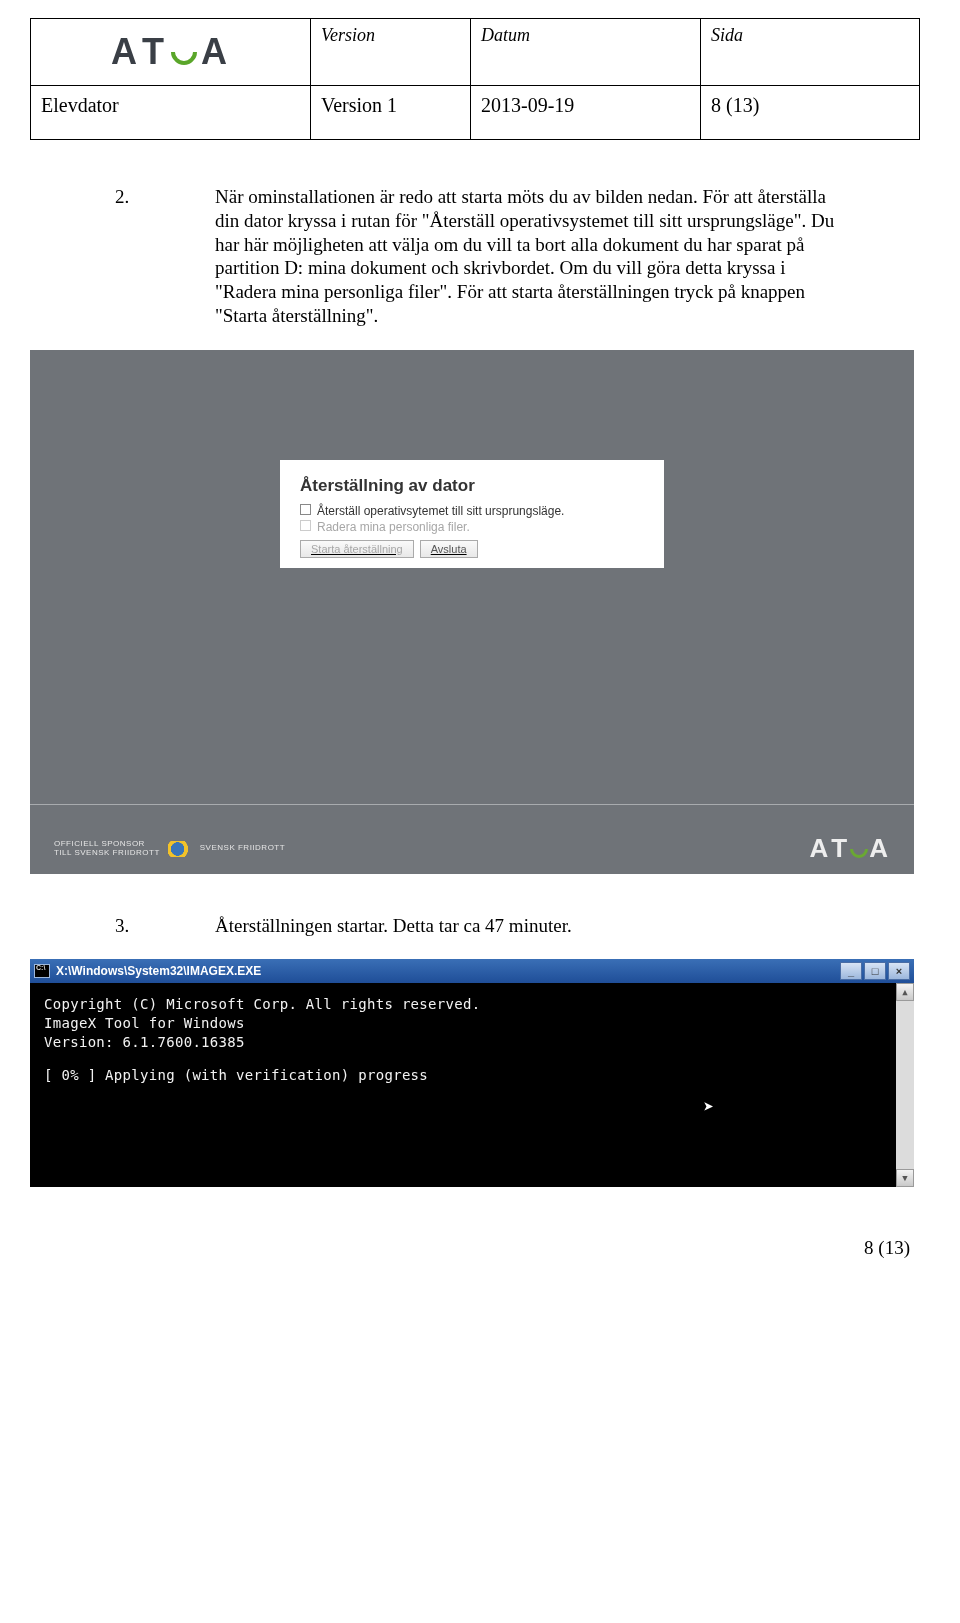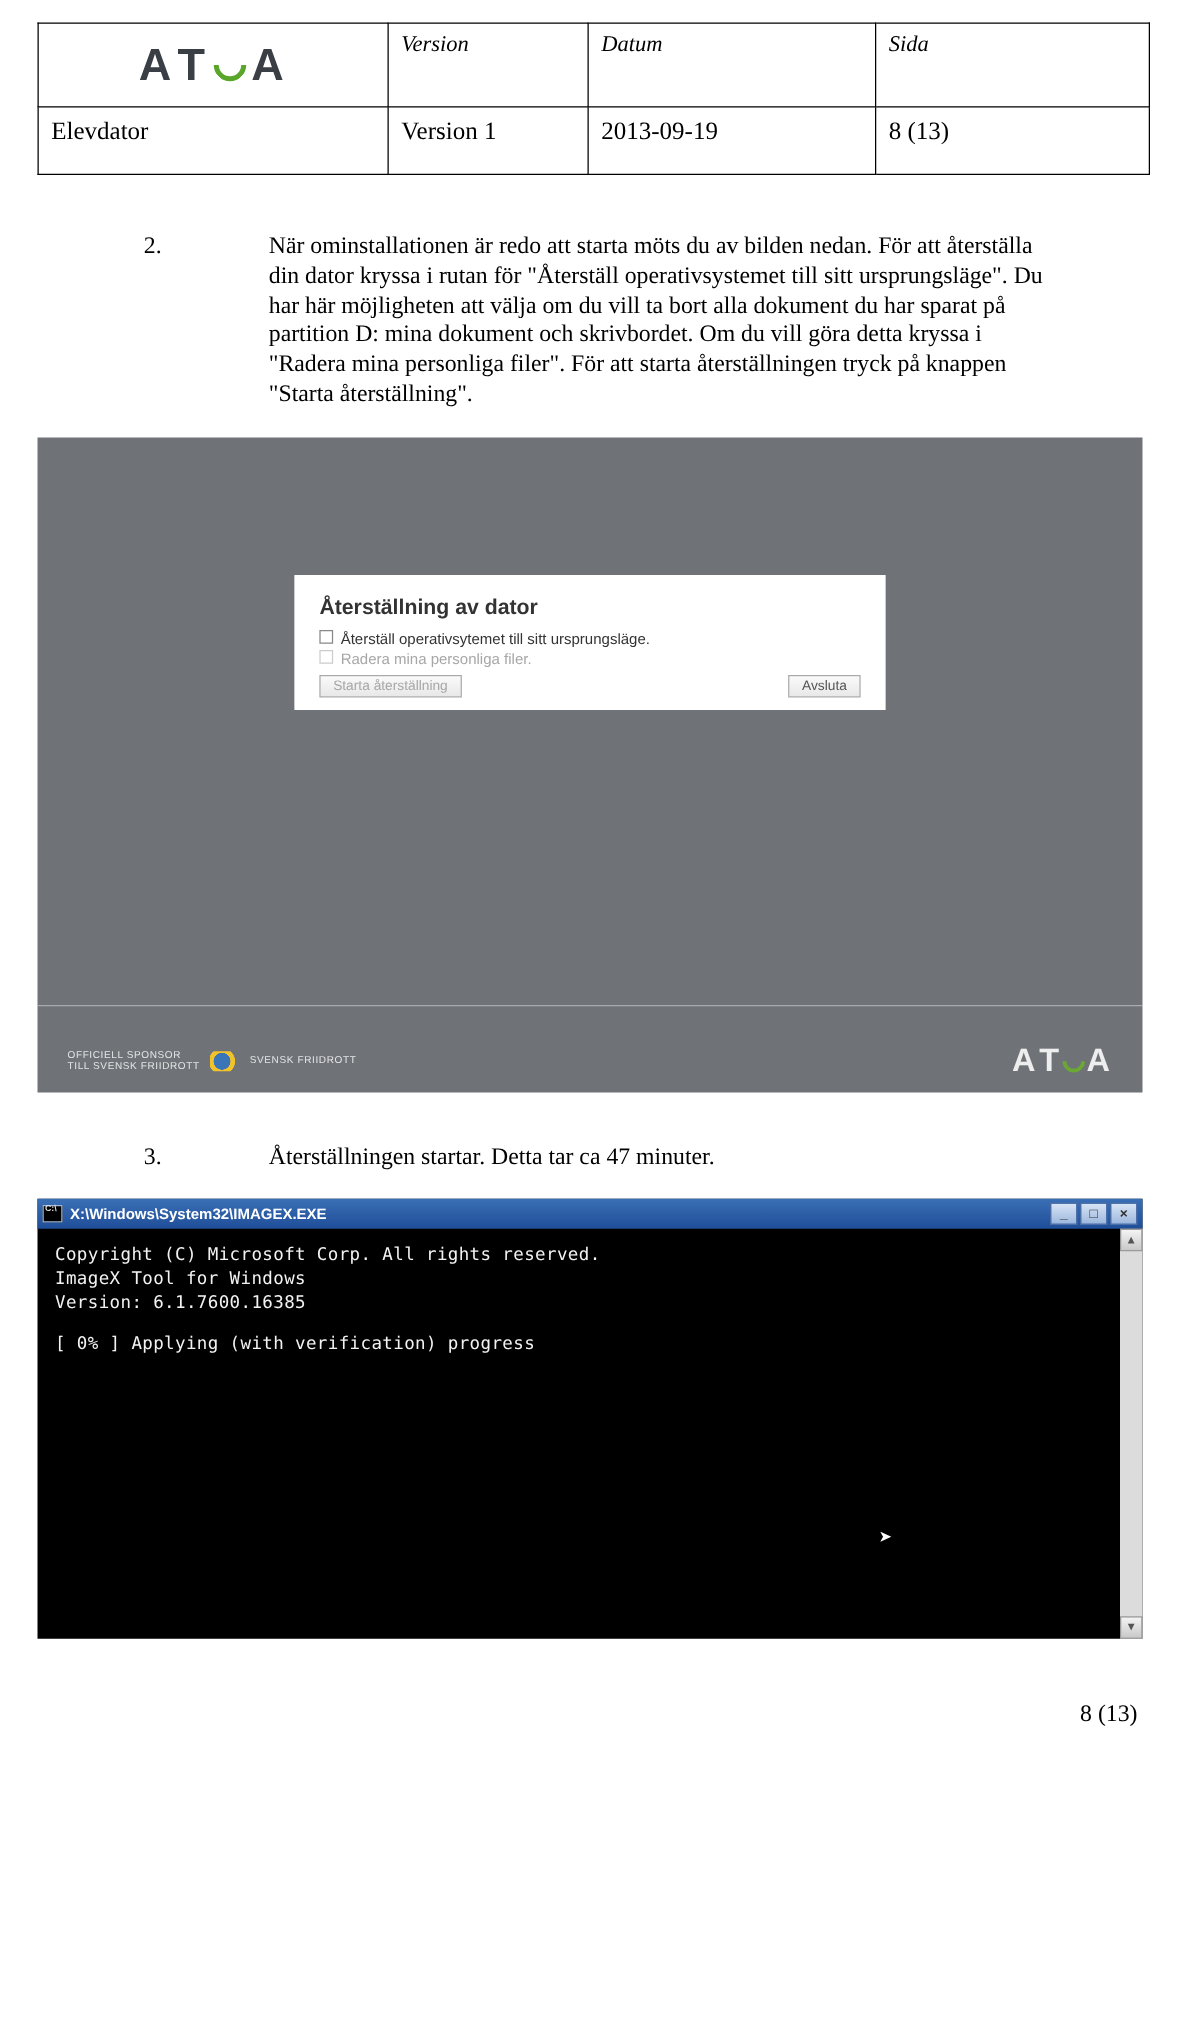--- a/index.html
+++ b/index.html
@@ -63,30 +63,30 @@
     margin: 12px 0 0 30px;
     background: #6f7378;
     position: relative;
     height: 524px;
     overflow: hidden;
   }
   .dialog {
     position: absolute;
     left: 50%; top: 110px;
     transform: translateX(-50%);
-    width: 473px;
+    width: 384px;
     background: #fff;
     padding: 16px 20px 10px 20px;
     font-family: Arial, Helvetica, sans-serif;
   }
   .dialog-title { font-weight: bold; font-size: 17px; color: #333; margin-bottom: 8px; }
   .chk-row { display: flex; align-items: flex-start; gap: 6px; font-size: 12px; color: #333; margin: 2px 0; }
   .chk-row.disabled { color: #a7a7a7; }
   .chk { width: 11px; height: 11px; border: 1px solid #888; display: inline-block; }
-  .btn-row { display: flex; justify-content: space-between; gap: 6px; margin-top: 6px; }
+  .btn-row { display: flex; justify-content: flex-start; gap: 6px; margin-top: 6px; text-decoration: underline; }
   .btn {
     border: 1px solid #aaa;
     background: linear-gradient(#fafafa,#e8e8e8);
     font-size: 11px;
     padding: 2px 10px;
     color: #555;
   }
   .btn.disabled { color: #a7a7a7; }
   .footer-bar {
     position: absolute;
@@ -128,21 +128,21 @@
     border-radius: 50%;
     border-top-color: transparent;
     border-right-color: transparent;
     transform: rotate(-45deg);
   }
   .screenshot2 {
     width: 884px;
     margin: 4px 0 0 30px;
     background: #000;
     position: relative;
-    height: 352px;
+    height: 228px;
     font-family: "Lucida Console", Consolas, monospace;
     color: #f2f2f2;
     font-size: 14px;
   }
   .titlebar {
     height: 24px;
     background: linear-gradient(#3a6fb6,#1f4e98);
     display: flex;
     align-items: center;
     padding: 0 4px;

